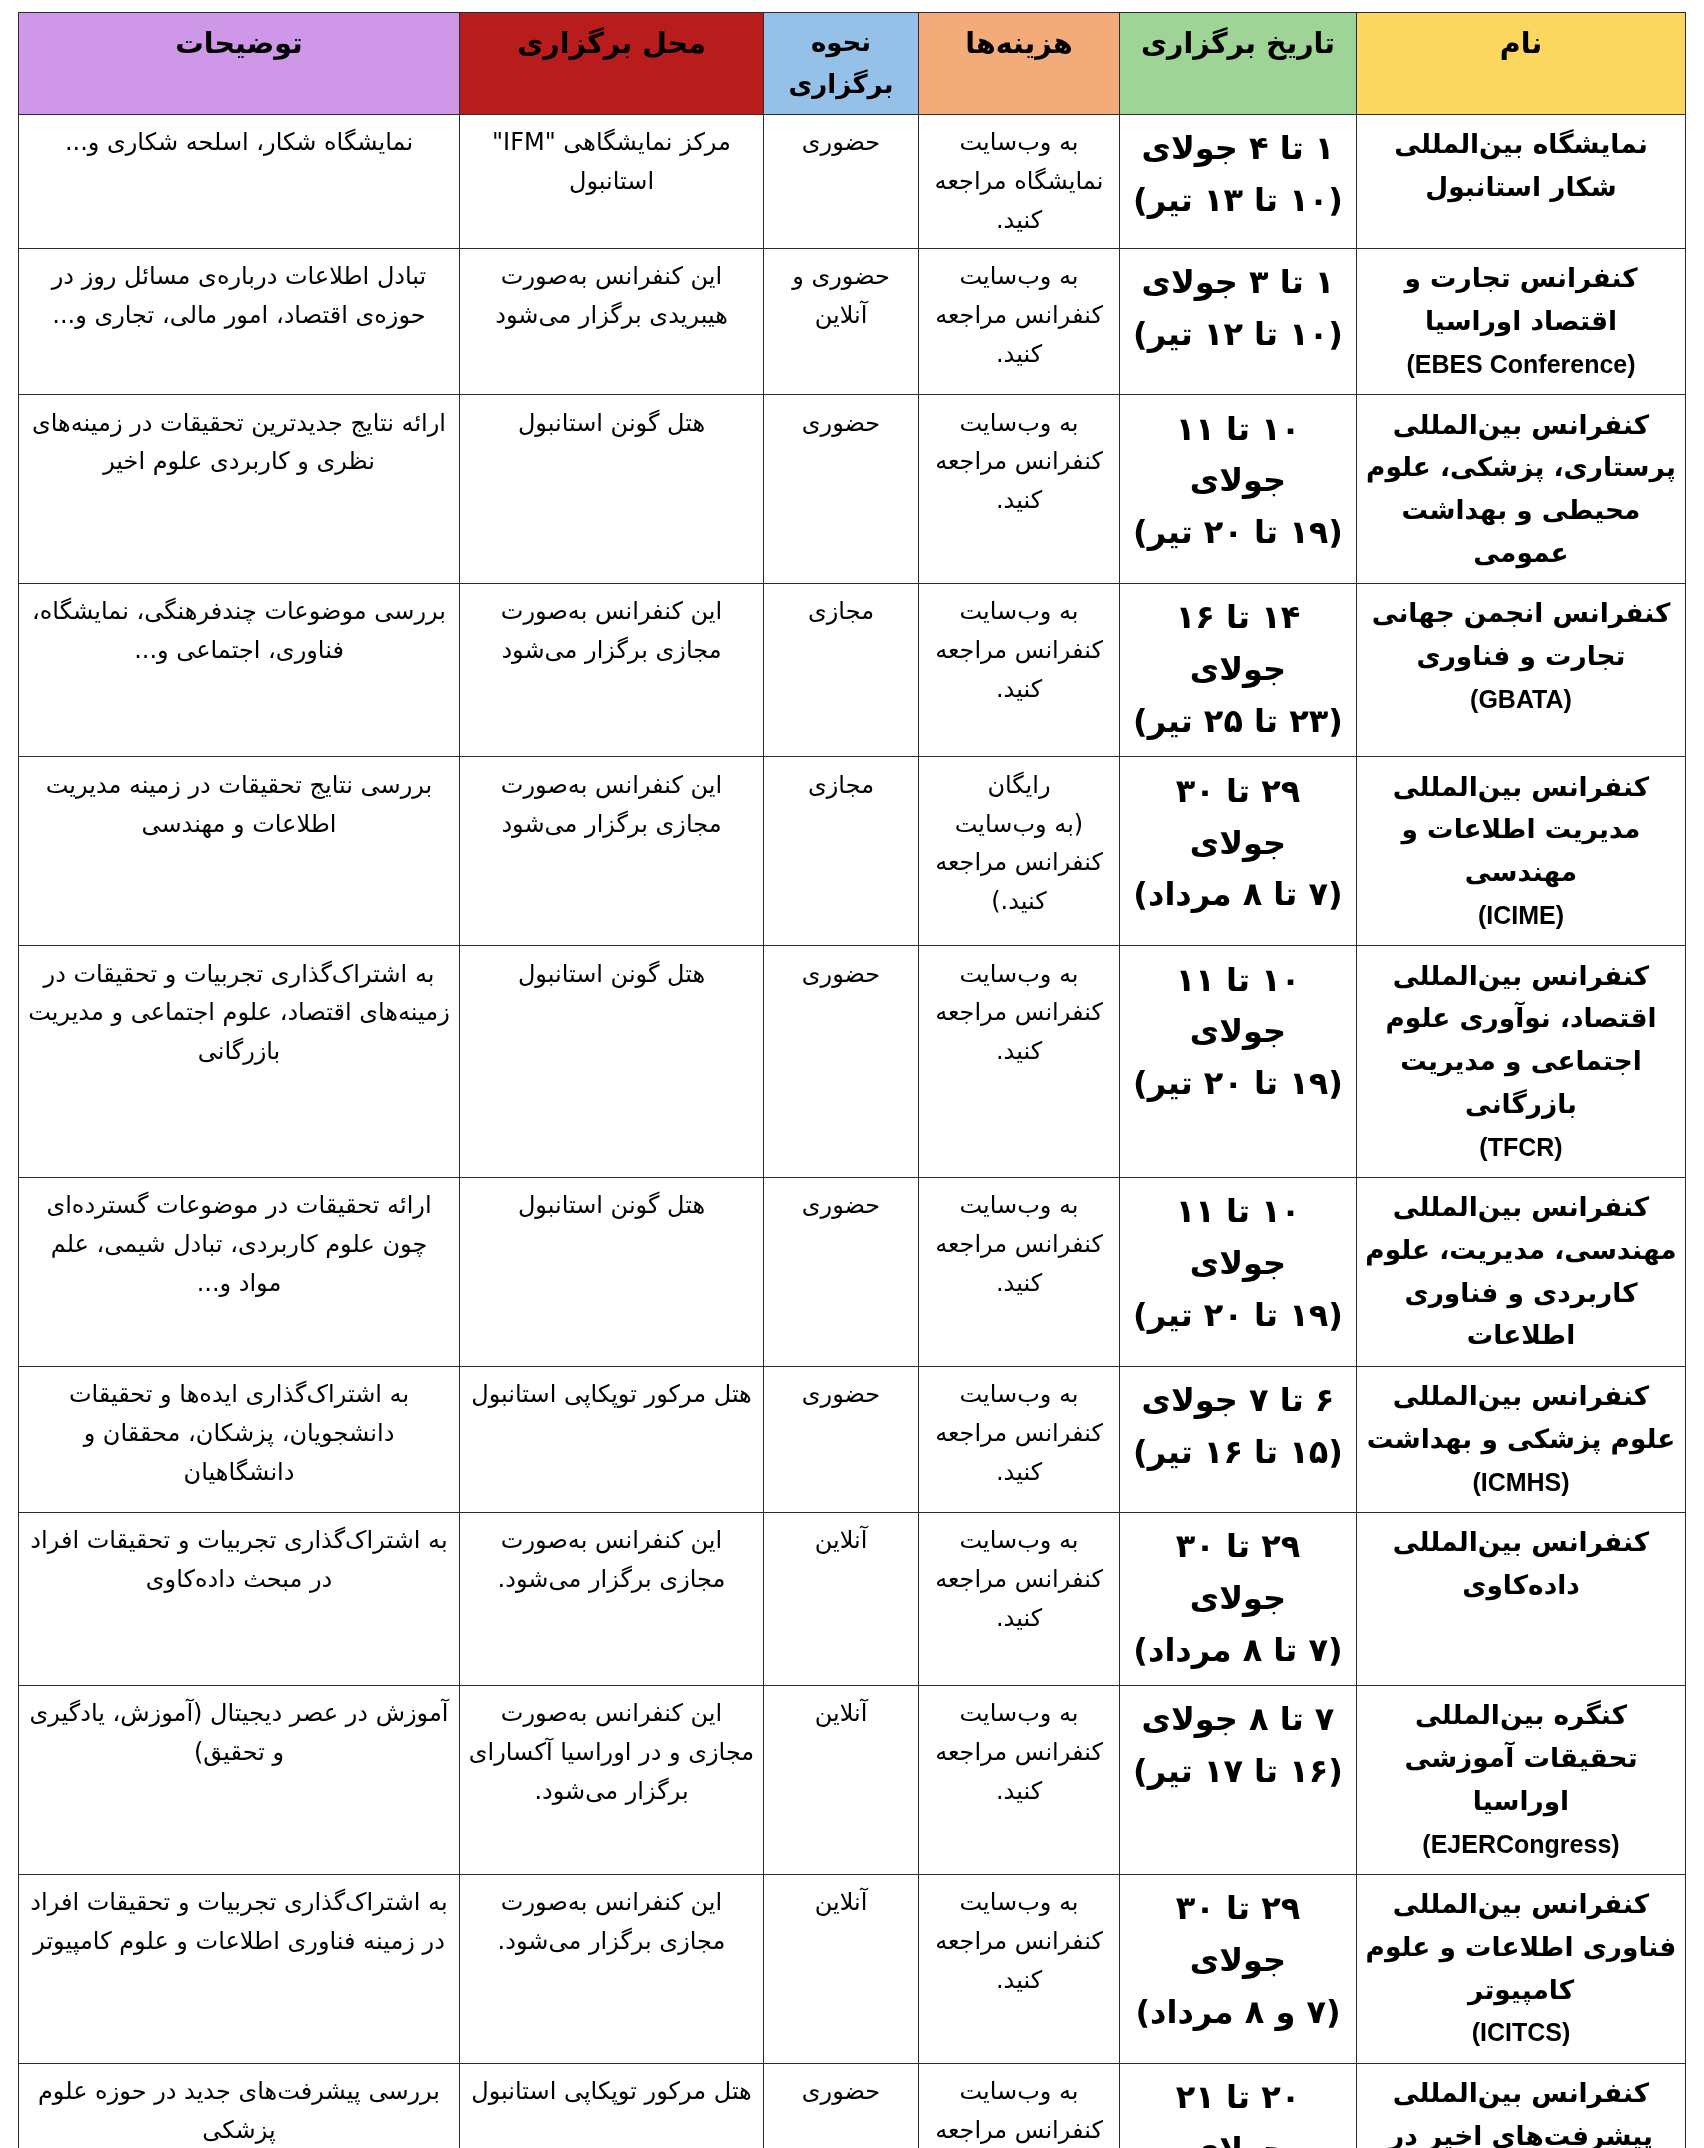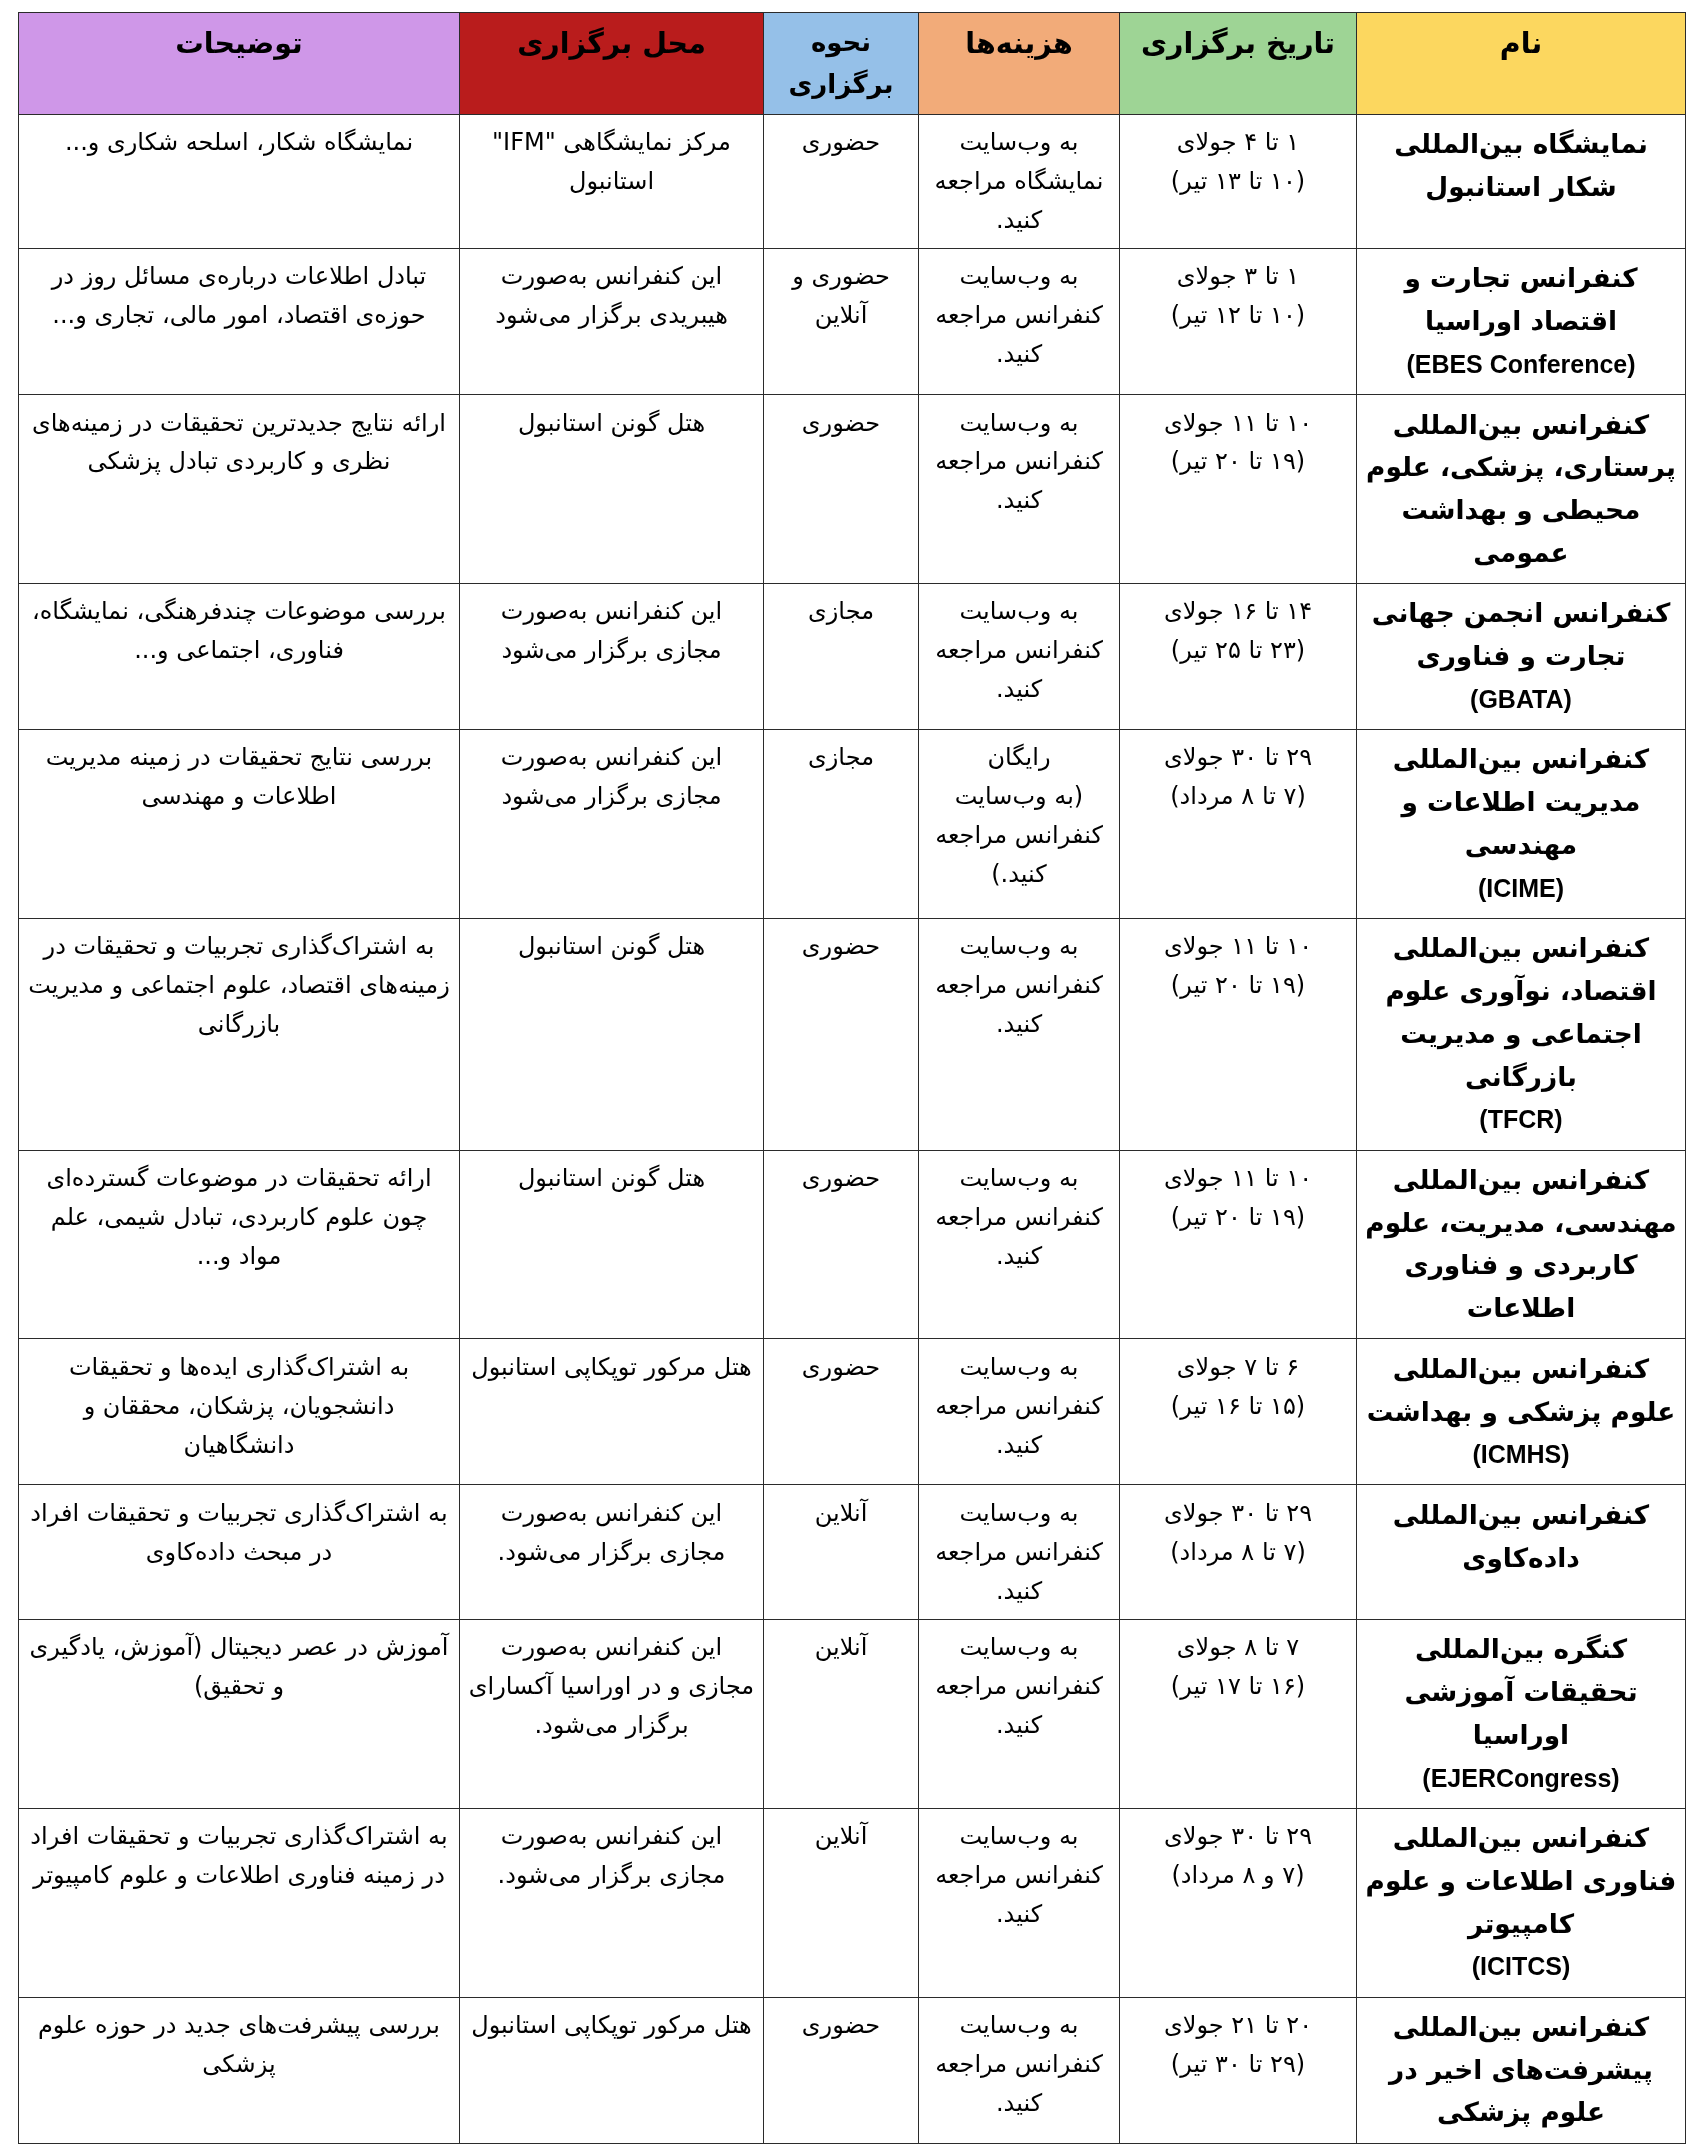--- a/index.html
+++ b/index.html
@@ -74,23 +74,24 @@
   }
   td.name .latin {
     font-weight: bold;
     font-family: "Liberation Sans", "DejaVu Sans", sans-serif;
     font-size: 25px;
     unicode-bidi: isolate;
     direction: ltr;
     display: inline-block;
   }
   td.date {
-    font-size: 24px;
-    line-height: 1.72;
-    padding-top: 11.7px;
+    font-size: 32px;
+    line-height: 1.72;
+    padding-top: 11.7px;
+    font-weight: bold;
   }
   td.cost {
     font-size: 24px;
     line-height: 1.72;
     padding-top: 11.7px;
   }
   td.mode {
     font-size: 24px;
     line-height: 1.72;
     padding-top: 11.7px;
@@ -147,21 +148,21 @@
           <td class="mode">حضوری و آنلاین</td>
           <td class="venue">این کنفرانس به‌صورت هیبریدی برگزار می‌شود</td>
           <td class="desc">تبادل اطلاعات درباره‌ی مسائل روز در حوزه‌ی اقتصاد، امور مالی، تجاری و...</td>
         </tr>
         <tr>
           <td class="name">کنفرانس بین‌المللی پرستاری، پزشکی، علوم محیطی و بهداشت عمومی</td>
           <td class="date">۱۰ تا ۱۱ جولای<br>(۱۹ تا ۲۰ تیر)</td>
           <td class="cost">به وب‌سایت کنفرانس مراجعه کنید.</td>
           <td class="mode">حضوری</td>
           <td class="venue">هتل گونن استانبول</td>
-          <td class="desc">ارائه نتایج جدیدترین تحقیقات در زمینه‌های نظری و کاربردی تبادل پزشکی</td>
+          <td class="desc">ارائه نتایج جدیدترین تحقیقات در زمینه‌های نظری و کاربردی علوم اخیر</td>
         </tr>
         <tr>
           <td class="name">کنفرانس انجمن جهانی تجارت و فناوری<br><span class="latin">(GBATA)</span></td>
           <td class="date">۱۴ تا ۱۶ جولای<br>(۲۳ تا ۲۵ تیر)</td>
           <td class="cost">به وب‌سایت کنفرانس مراجعه کنید.</td>
           <td class="mode">مجازی</td>
           <td class="venue">این کنفرانس به‌صورت مجازی برگزار می‌شود</td>
           <td class="desc">بررسی موضوعات چندفرهنگی، نمایشگاه، فناوری، اجتماعی و...</td>
         </tr>
         <tr>

